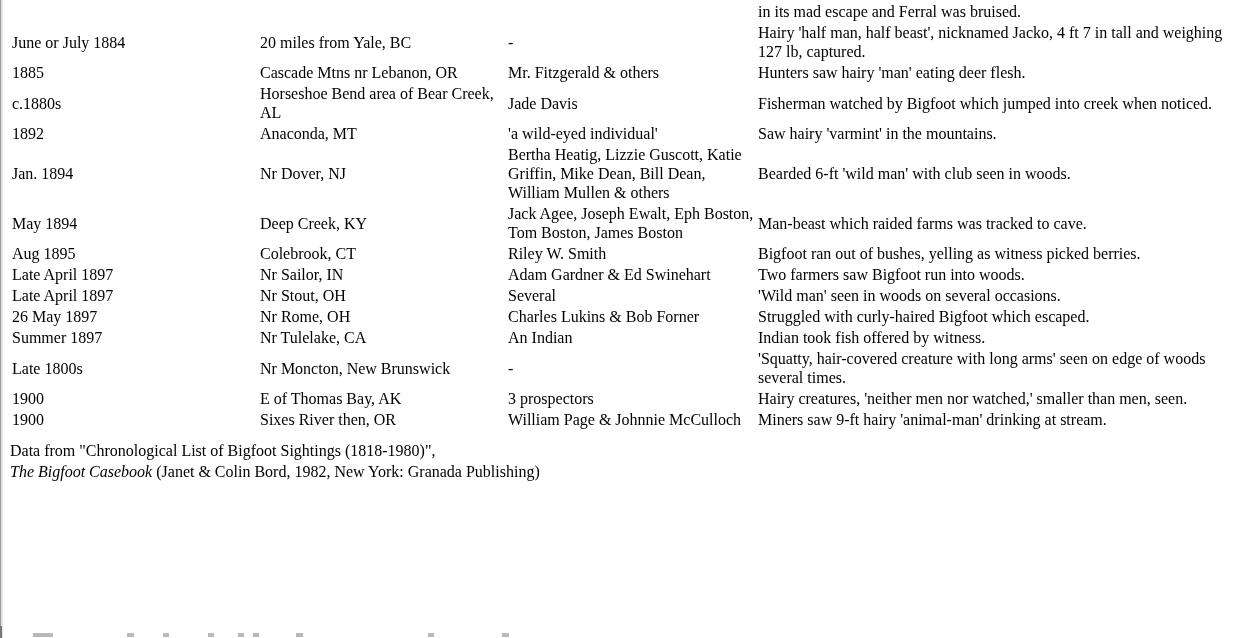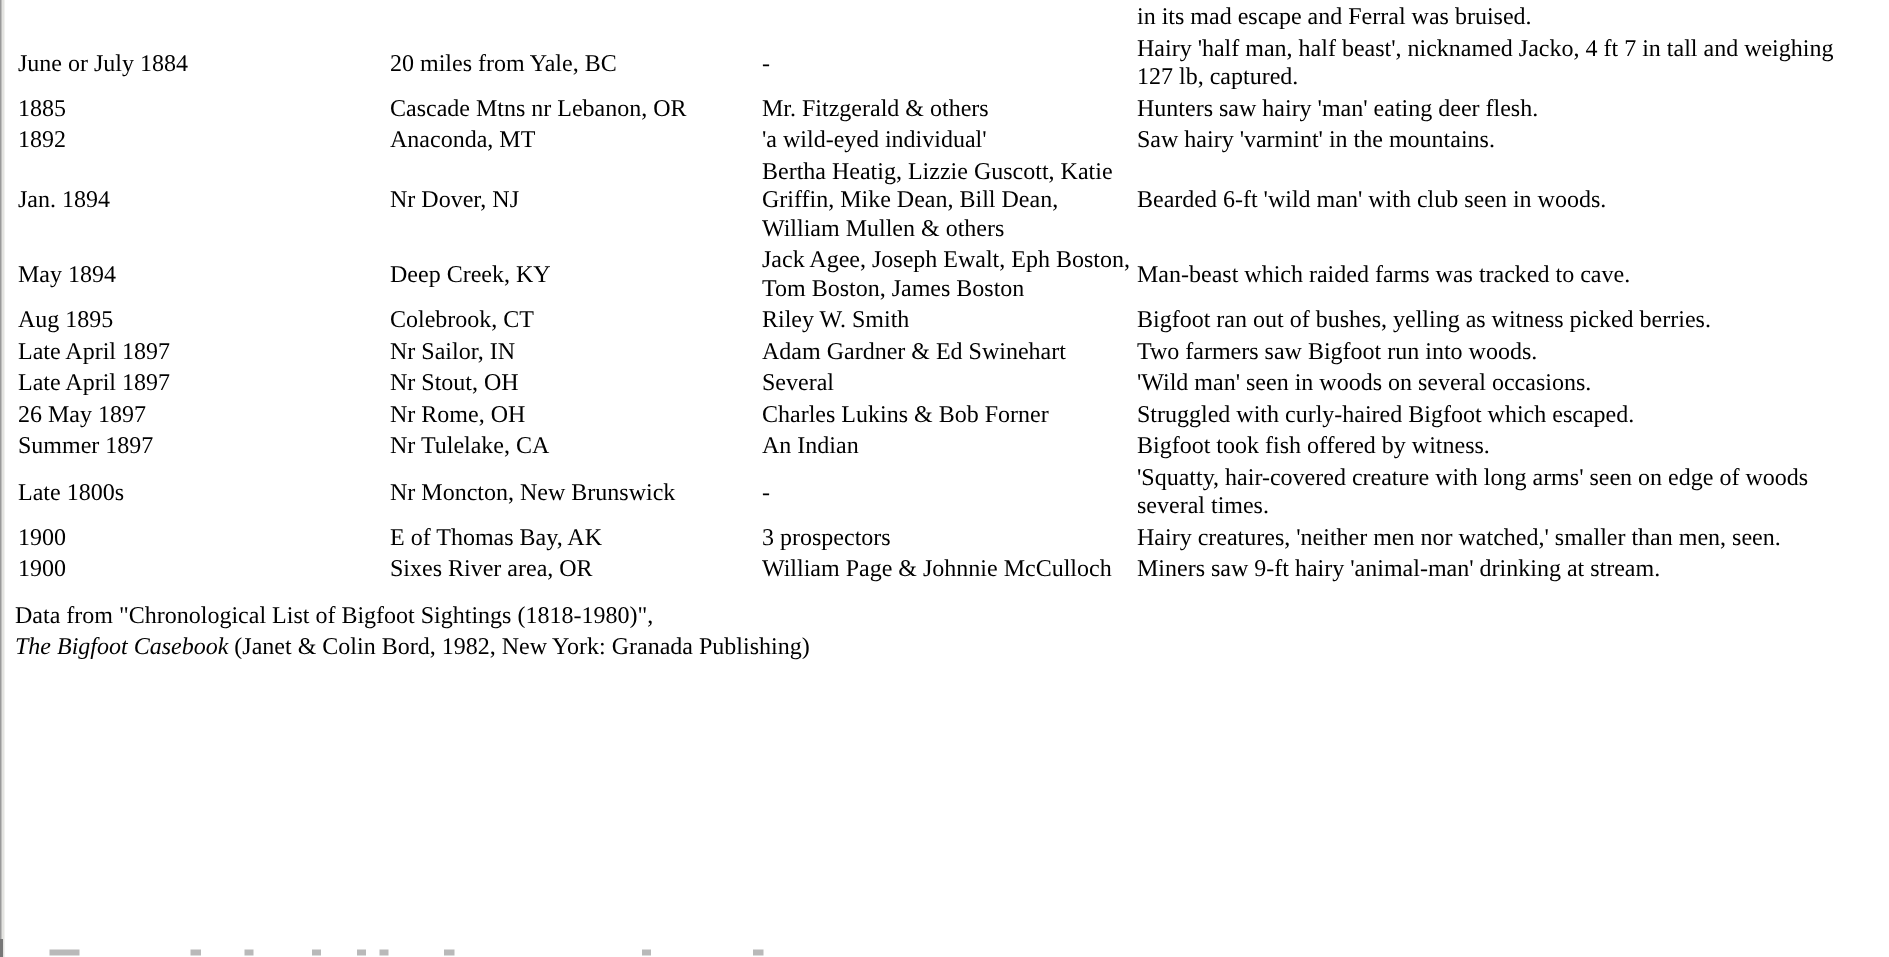--- a/index.html
+++ b/index.html
@@ -81,20 +81,26 @@
     <td>-</td>
     <td>Hairy 'half man, half beast', nicknamed Jacko, 4 ft 7 in tall and weighing 127 lb, captured.</td>
   </tr>
         <tr>
     <td>1885</td>
     <td>Cascade Mtns nr Lebanon, OR</td>
     <td>Mr. Fitzgerald &amp; others</td>
     <td>Hunters saw hairy 'man' eating deer flesh.</td>
   </tr>
         <tr>
+    <td>c.1880s</td>
+    <td>Horseshoe Bend area of Bear Creek, AL</td>
+    <td>Jade Davis</td>
+    <td>Fisherman watched by Bigfoot which jumped into creek when noticed.</td>
+  </tr>
+        <tr>
     <td>1892</td>
     <td>Anaconda, MT</td>
     <td>'a wild-eyed individual'</td>
     <td>Saw hairy 'varmint' in the mountains.</td>
   </tr>
         <tr>
     <td>Jan. 1894</td>
     <td>Nr Dover, NJ</td>
     <td>Bertha Heatig, Lizzie Guscott, Katie Griffin, Mike Dean, Bill Dean, William Mullen &amp; others</td>
     <td>Bearded 6-ft 'wild man' with club seen in woods.</td>
@@ -126,37 +132,37 @@
         <tr>
     <td>26 May 1897</td>
     <td>Nr Rome, OH</td>
     <td>Charles Lukins &amp; Bob Forner</td>
     <td>Struggled with curly-haired Bigfoot which escaped.</td>
   </tr>
         <tr>
     <td>Summer 1897</td>
     <td>Nr Tulelake, CA</td>
     <td>An Indian</td>
-    <td>Bigfoot took fish offered by witness.</td>
+    <td>Indian took fish offered by witness.</td>
   </tr>
         <tr>
     <td>Late 1800s</td>
     <td>Nr Moncton, New Brunswick</td>
     <td>-</td>
     <td>'Squatty, hair-covered creature with long arms' seen on edge of woods several times.</td>
   </tr>
         <tr>
     <td>1900</td>
     <td>E of Thomas Bay, AK</td>
     <td>3 prospectors</td>
     <td>Hairy creatures, 'neither men nor watched,' smaller than men, seen.</td>
   </tr>
         <tr>
     <td>1900</td>
-    <td>Sixes River area, OR</td>
+    <td>Sixes River then, OR</td>
     <td>William Page &amp; Johnnie McCulloch</td>
     <td>Miners saw 9-ft hairy 'animal-man' drinking at stream.</td>
   </tr>
       </tbody>
   </table>
 
   <div class="footer">
     <div>Data from "Chronological List of Bigfoot Sightings (1818-1980)",</div>
     <div><i>The Bigfoot Casebook</i><span> (Janet &amp; Colin Bord, 1982, New York: Granada Publishing)</span></div>
   </div>

